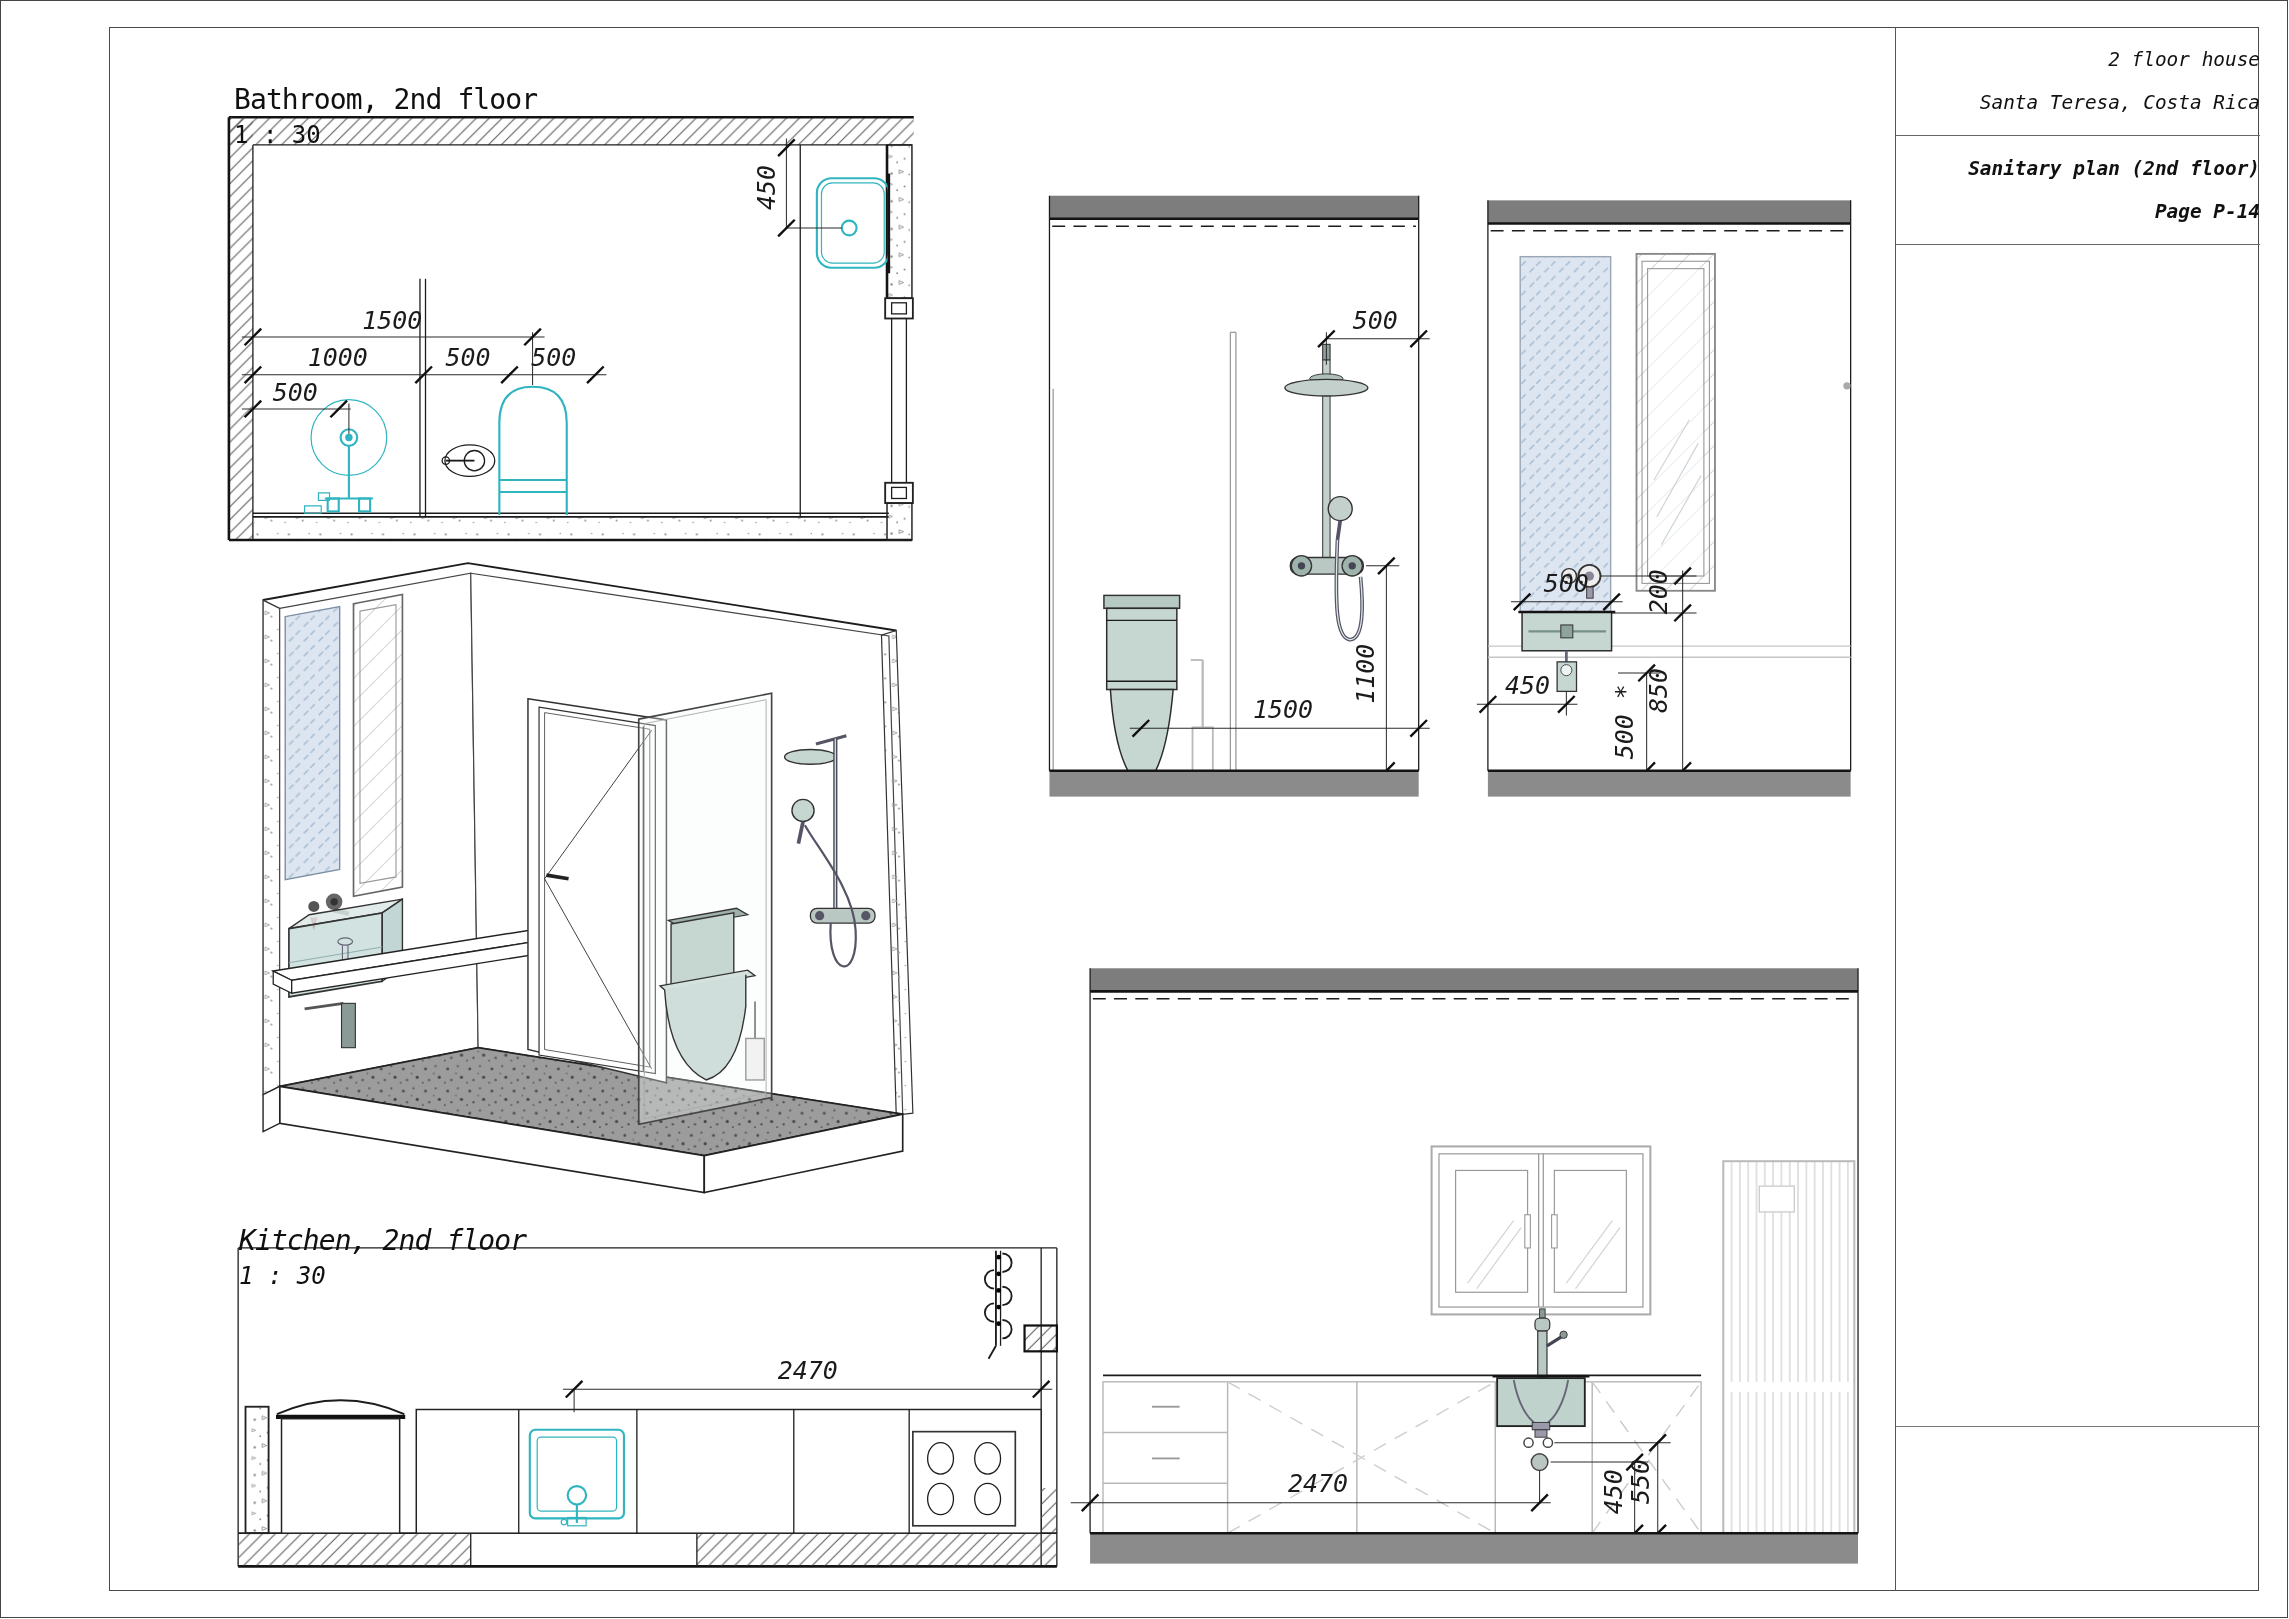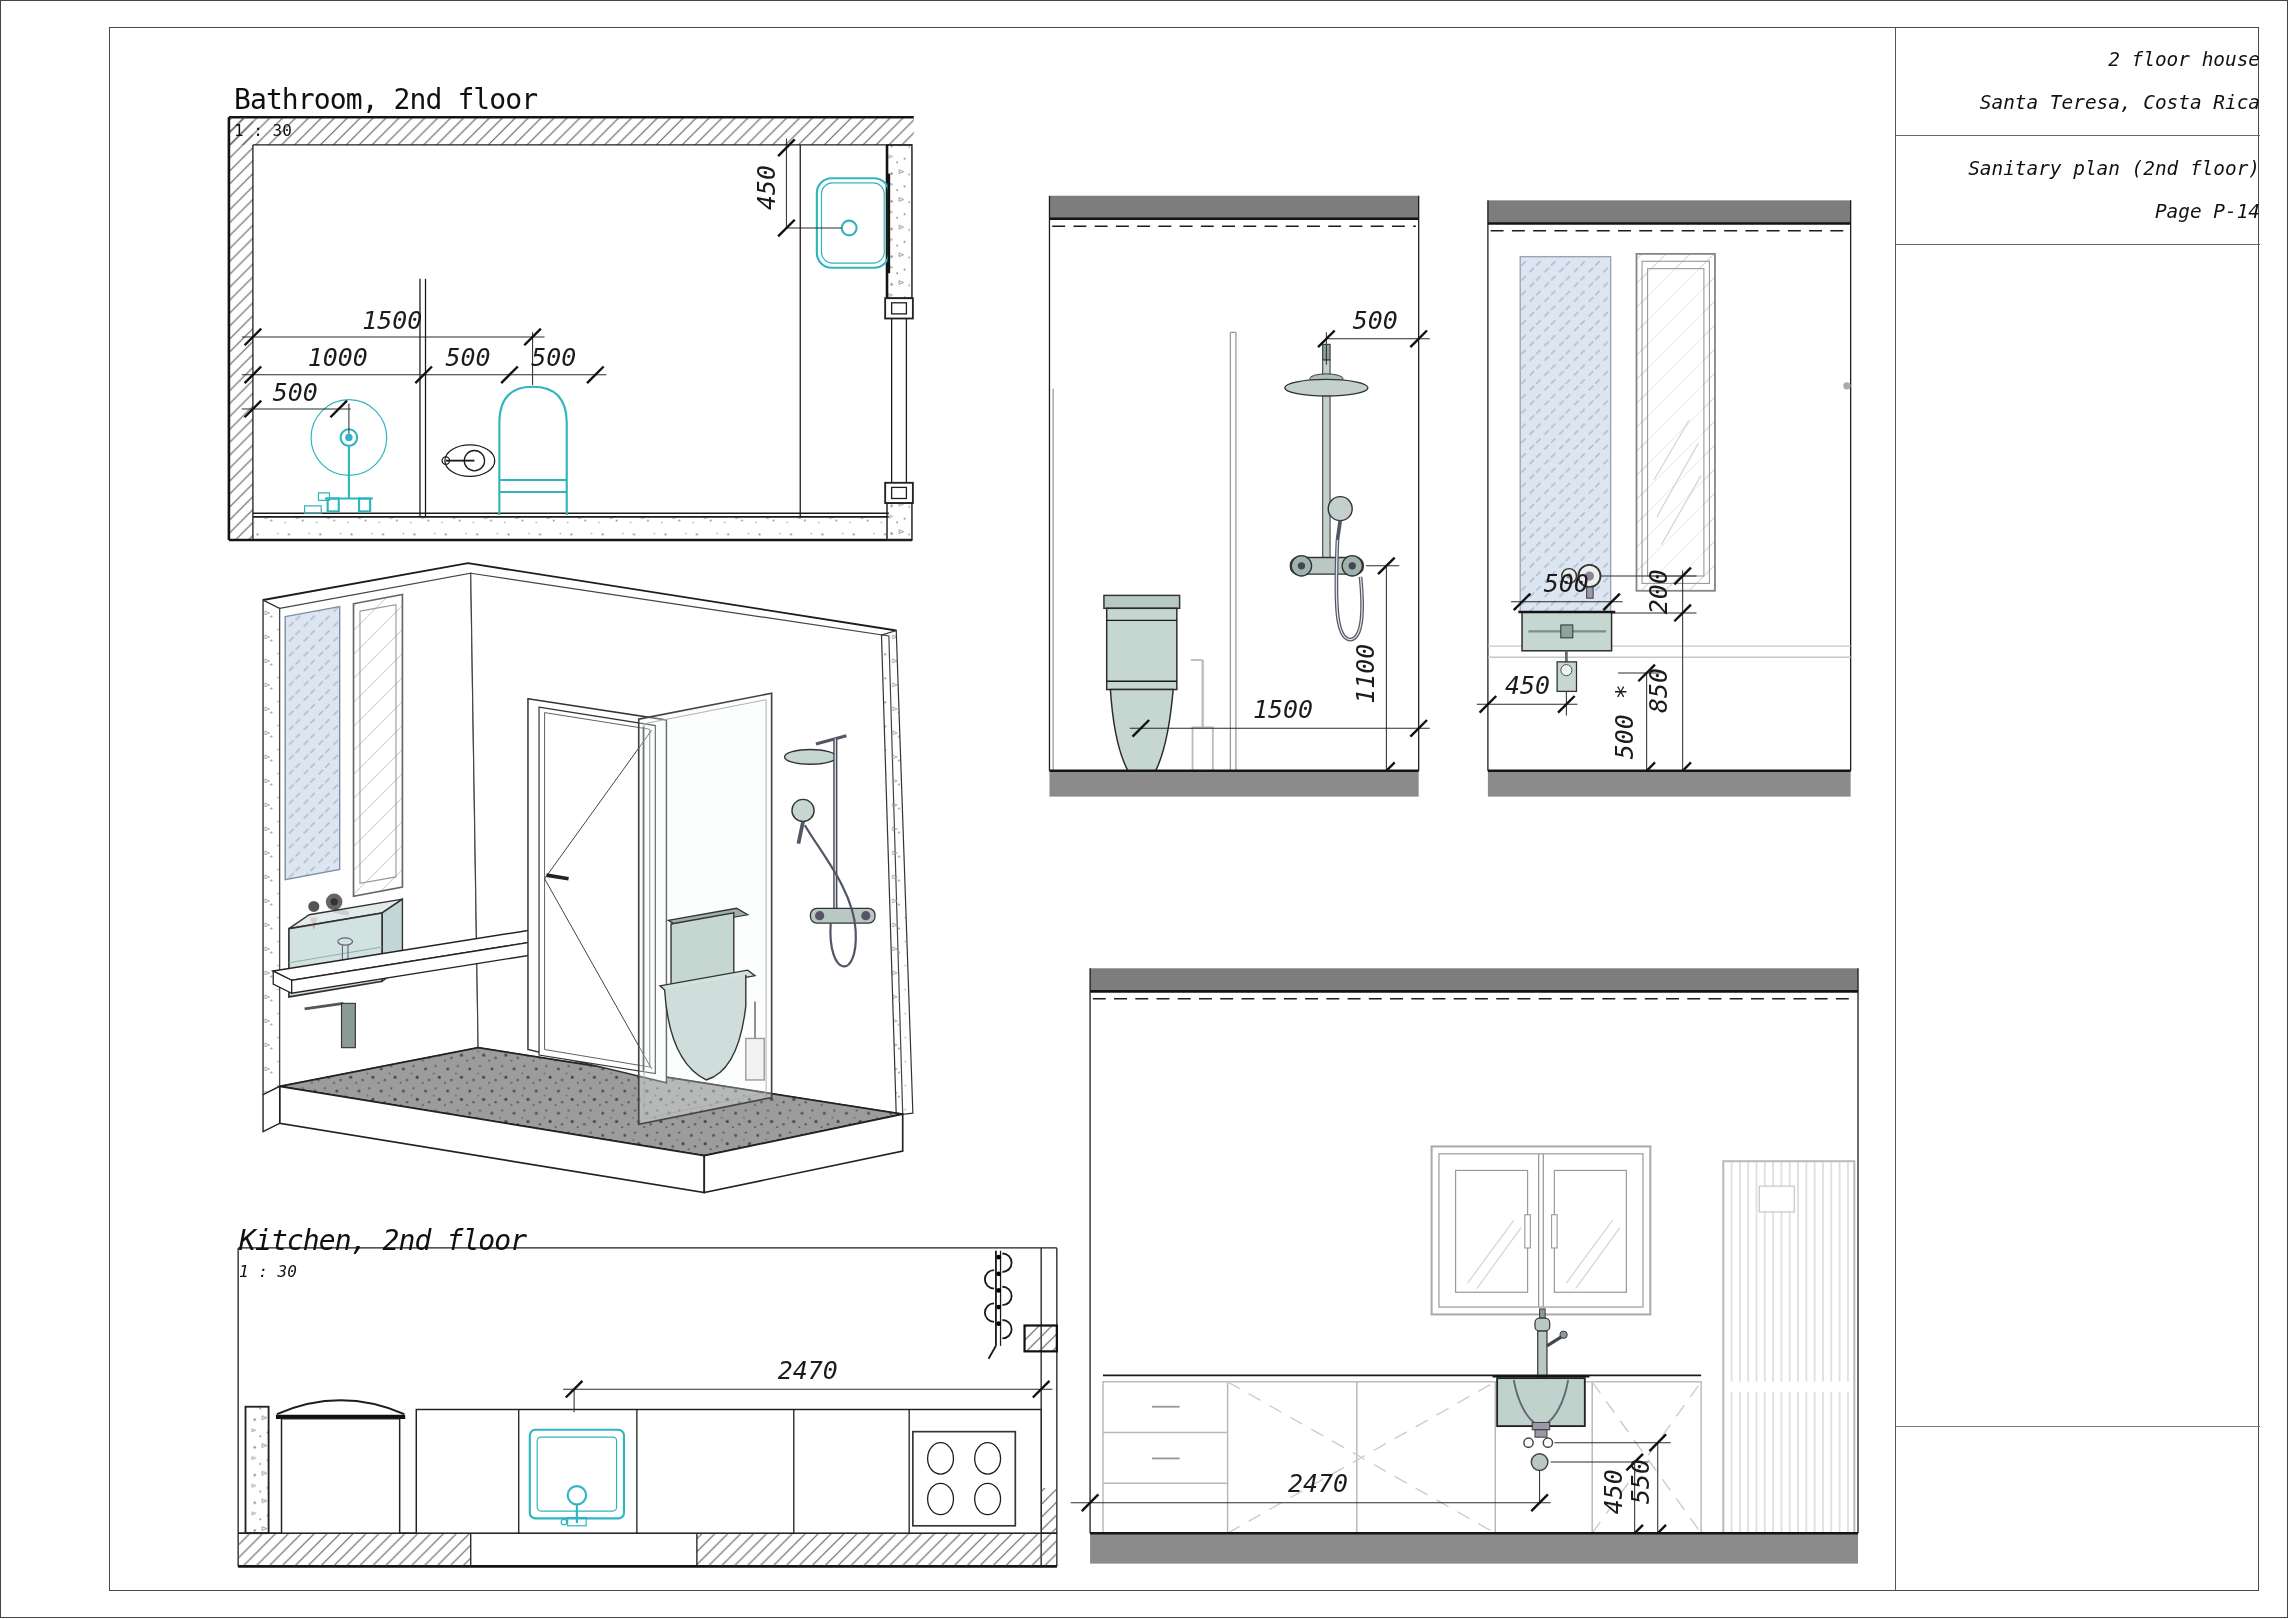--- a/index.html
+++ b/index.html
@@ -20,21 +20,21 @@
   .teal{stroke:#2fb5c0;fill:none;stroke-width:2.3;}
   .tealthin{stroke:#2fb5c0;fill:none;stroke-width:1.3;}
   .sage{fill:#c6d6d0;stroke:#2b2b2b;stroke-width:1.6;}
   .dimtext{font:italic 27px "DejaVu Sans Mono",monospace;fill:#1b1b1b;}
   .dashline{stroke:#1c1c1c;stroke-width:1.6;stroke-dasharray:14 9;fill:none;}
   .xdash{stroke:#cccccc;stroke-width:1.5;stroke-dasharray:15 11;fill:none;}
 
   
   .view-label{position:absolute;color:#101010;margin-top:35px;}
   .view-label .vt{font-size:28px;letter-spacing:-0.9px;white-space:nowrap;}
-  .view-label .vs{font-size:16px;margin-top:4.6px;}
+  .view-label .vs{font-size:24px;margin-top:4.6px;}
   .title-block{position:absolute;left:1895px;top:27px;width:365px;height:1564px;border-left:1.8px solid #555;box-sizing:border-box;}
   .tb-cell{box-sizing:border-box;border-bottom:1.8px solid #666;display:flex;flex-direction:column;justify-content:space-evenly;align-items:flex-end;}
   .tb-cell.empty{border-bottom:1.8px solid #777;}
   .tb-text{font-style:italic;font-size:19.4px;color:#111;white-space:nowrap;}
 </style>
 </head>
 <body>
 
 <div class="screen-frame"></div>
 <div class="paper-border"></div>
@@ -541,20 +541,20 @@
 <div class="view-label" style="left:239px;top:1189px;font-style:italic;">
   <div class="vt">Kitchen, 2nd floor</div>
   <div class="vs">1 : 30</div>
 </div>
 
 <div class="title-block">
   <div class="tb-cell" style="height:109px;">
     <div class="tb-text">2 floor house</div>
     <div class="tb-text">Santa Teresa, Costa Rica</div>
   </div>
-  <div class="tb-cell" style="height:109px;">
+  <div class="tb-cell" style="height:109px;font-weight:bold;">
     <div class="tb-text">Sanitary plan (2nd floor)</div>
     <div class="tb-text">Page P-14</div>
   </div>
   <div class="tb-cell empty" style="height:1182px;"></div>
   <div class="tb-cell" style="height:161px;border-bottom:none;"></div>
 </div>
 
 
 </body></html>

